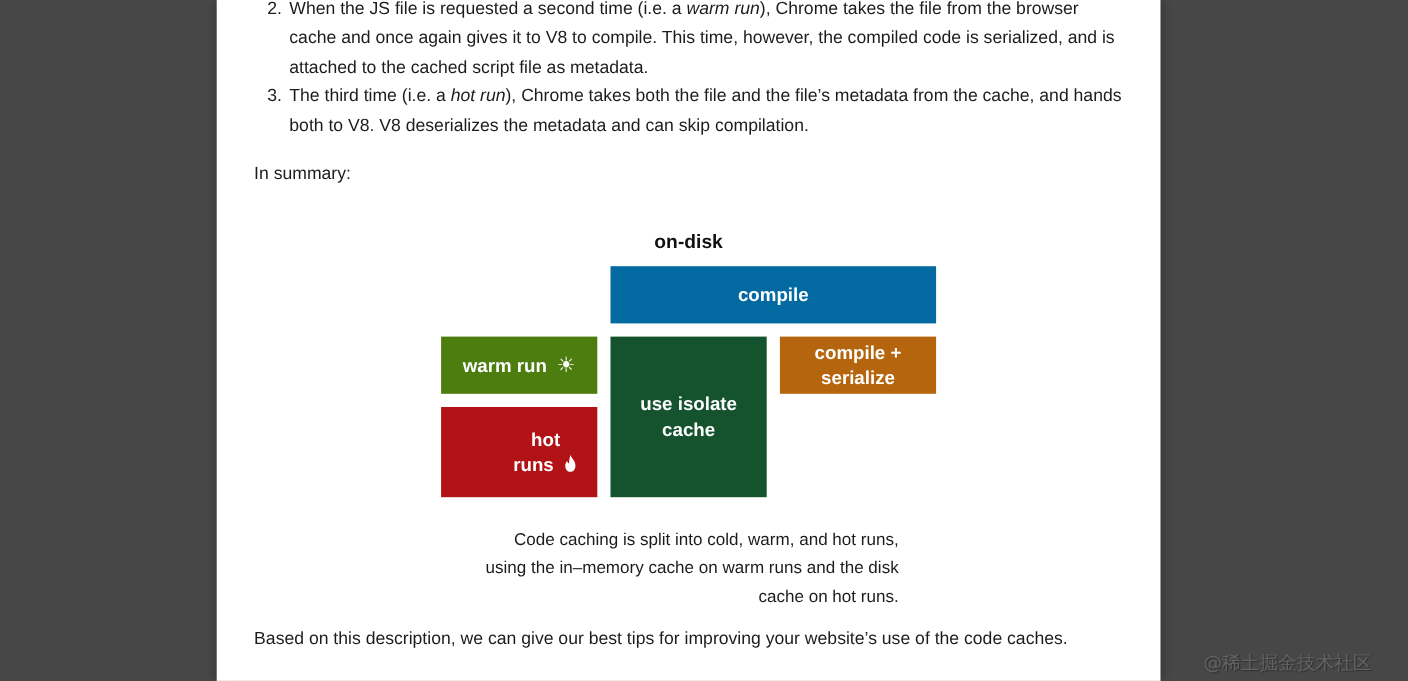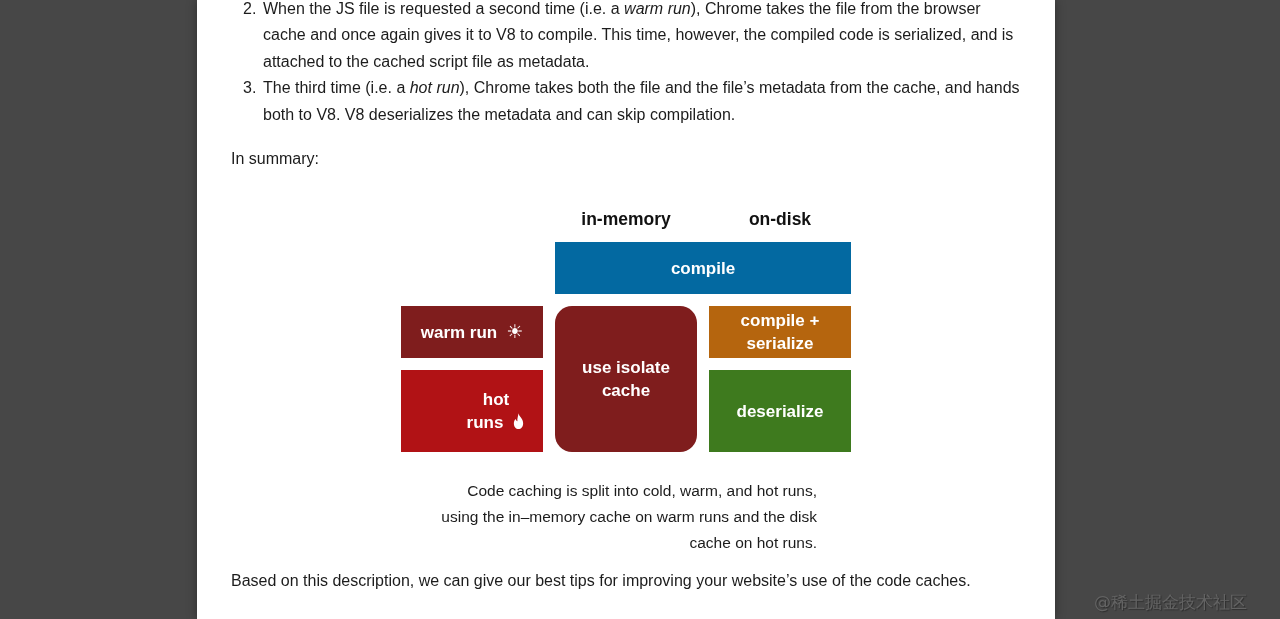--- a/index.html
+++ b/index.html
@@ -116,44 +116,40 @@
       <li>
         <span class="num">3.</span>
         <span><span>The third time (i.e. a </span><em>hot run</em><span>), Chrome takes both the file and the file’s metadata from the cache, and hands both to V8. V8 deserializes the metadata and can skip compilation.</span></span>
       </li>
     </ol>
 
     <p class="in-summary">In summary:</p>
 
     <figure class="figure">
       <div class="fig-headers">
-        <span>in-memory</span>
         <span>on-disk</span>
       </div>
 
       <div class="fig-grid">
         <div class="box b-compile" style="background-color: #0369a1;">
           <span class="inner">compile</span>
         </div>
-        <div class="box b-warm" style="background-color: #7f1d1d;">
+        <div class="box b-warm" style="background-color: #4d7c0f;">
           <span class="inner"><span>warm run</span><span class="box-icon icon-sun">☀</span></span>
         </div>
-        <div class="box b-isolate" style="background-color: #7f1d1d; border-radius: 17px;">
+        <div class="box b-isolate" style="background-color: #14532d;">
           <span class="inner">use isolate cache</span>
         </div>
         <div class="box b-cs" style="background-color: rgb(181, 101, 14);">
           <span class="inner">compile + serialize</span>
         </div>
         <div class="box b-hot" style="background-color: rgb(177, 18, 21);">
           <span class="inner"><span>hot runs</span><svg class="flame-svg" width="13" height="17" viewBox="0 0 14 18">
                 <path d="M7 0C7.3 3.2 12 5.6 12 10.8C12 14.8 9.8 17 7 17C4.2 17 2 14.8 2 10.8C2 8.9 2.9 7.4 3.9 6.3C4.2 7.7 5 8.5 5.9 8.7C5.2 6.4 6.8 2.6 7 0Z" fill="#ffffff"></path>
               </svg></span>
-        </div>
-        <div class="box b-deser" style="background-color: rgb(62, 122, 30);">
-          <span class="inner">deserialize</span>
         </div>
       </div>
 
       <figcaption class="caption">Code caching is split into cold, warm, and hot runs, using the in–memory cache on warm runs and the disk cache on hot runs.</figcaption>
     </figure>
 
     <p class="closing">Based on this description, we can give our best tips for improving your website’s use of the code caches.</p>
 
   </div>
 

